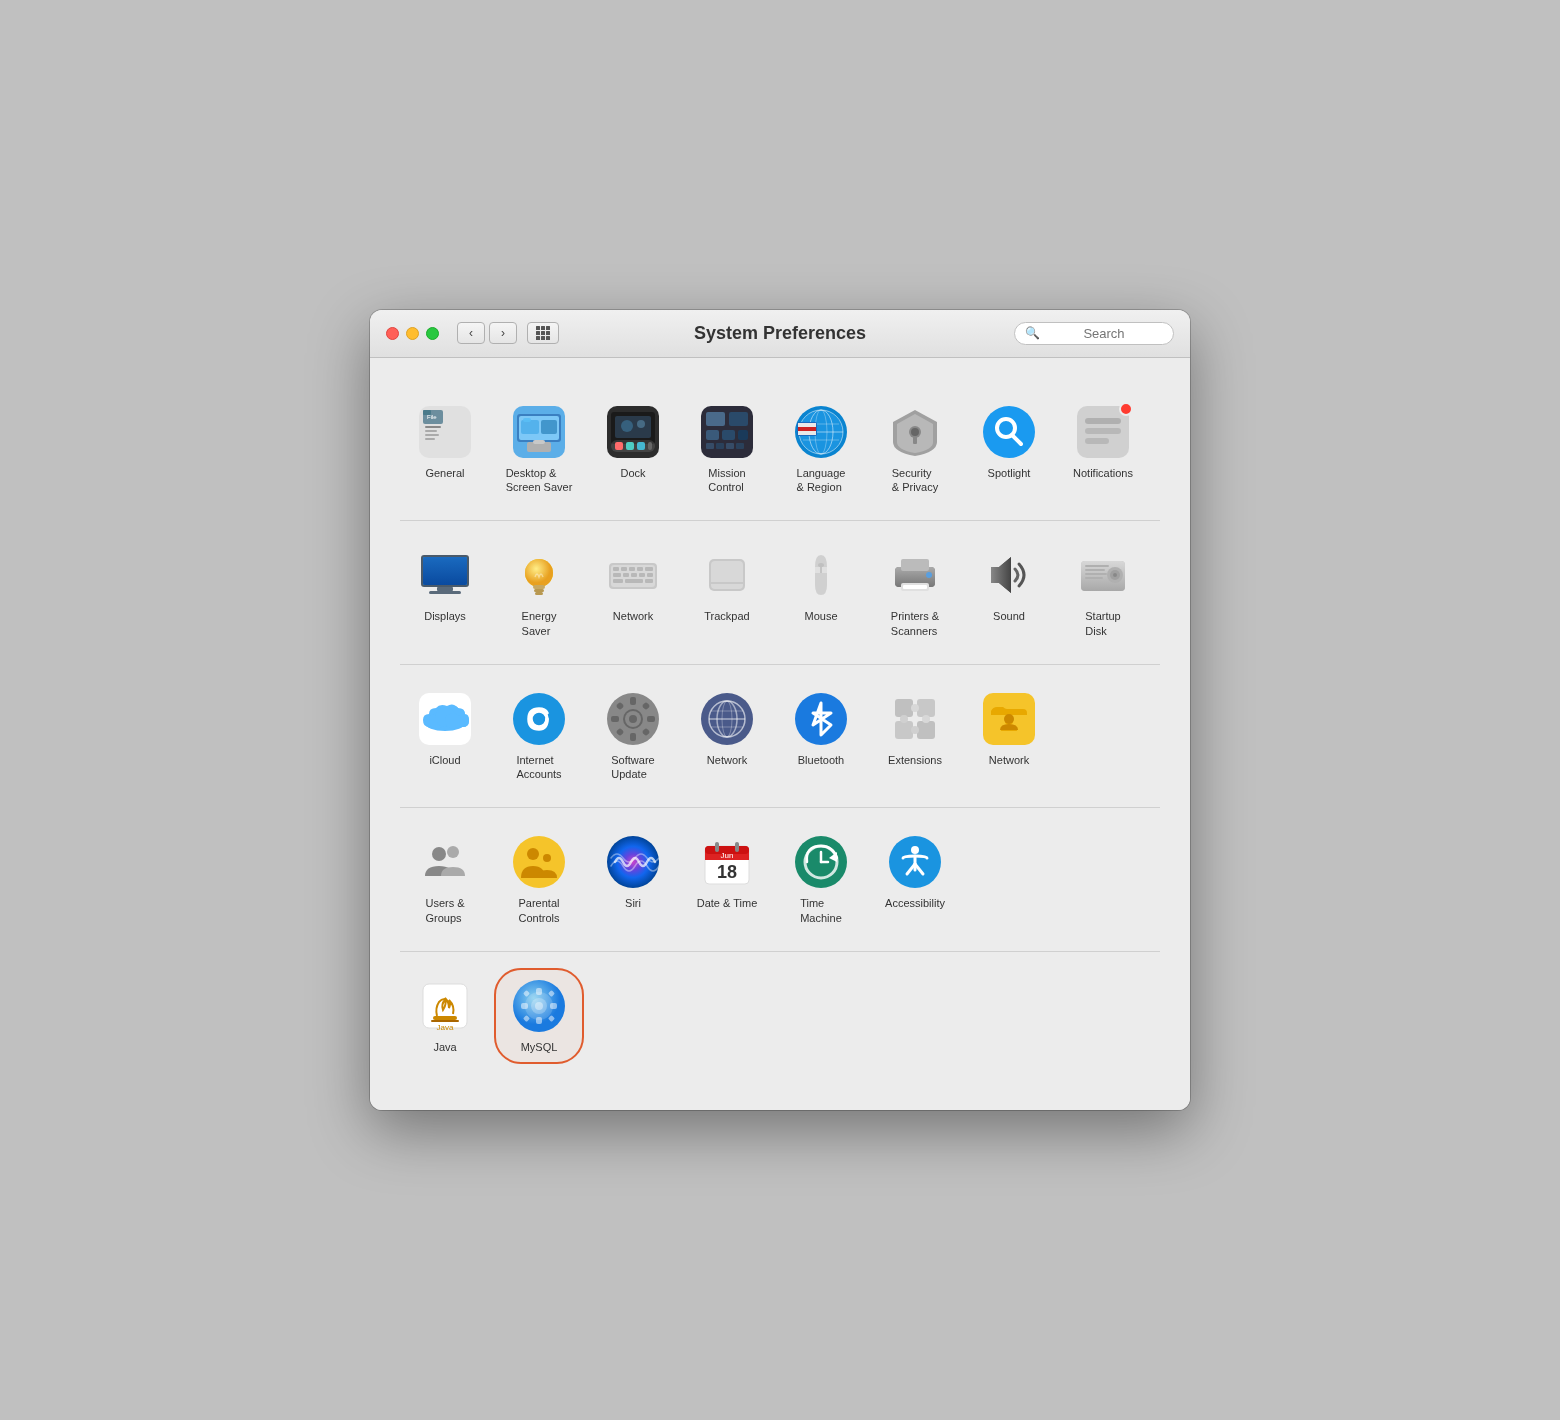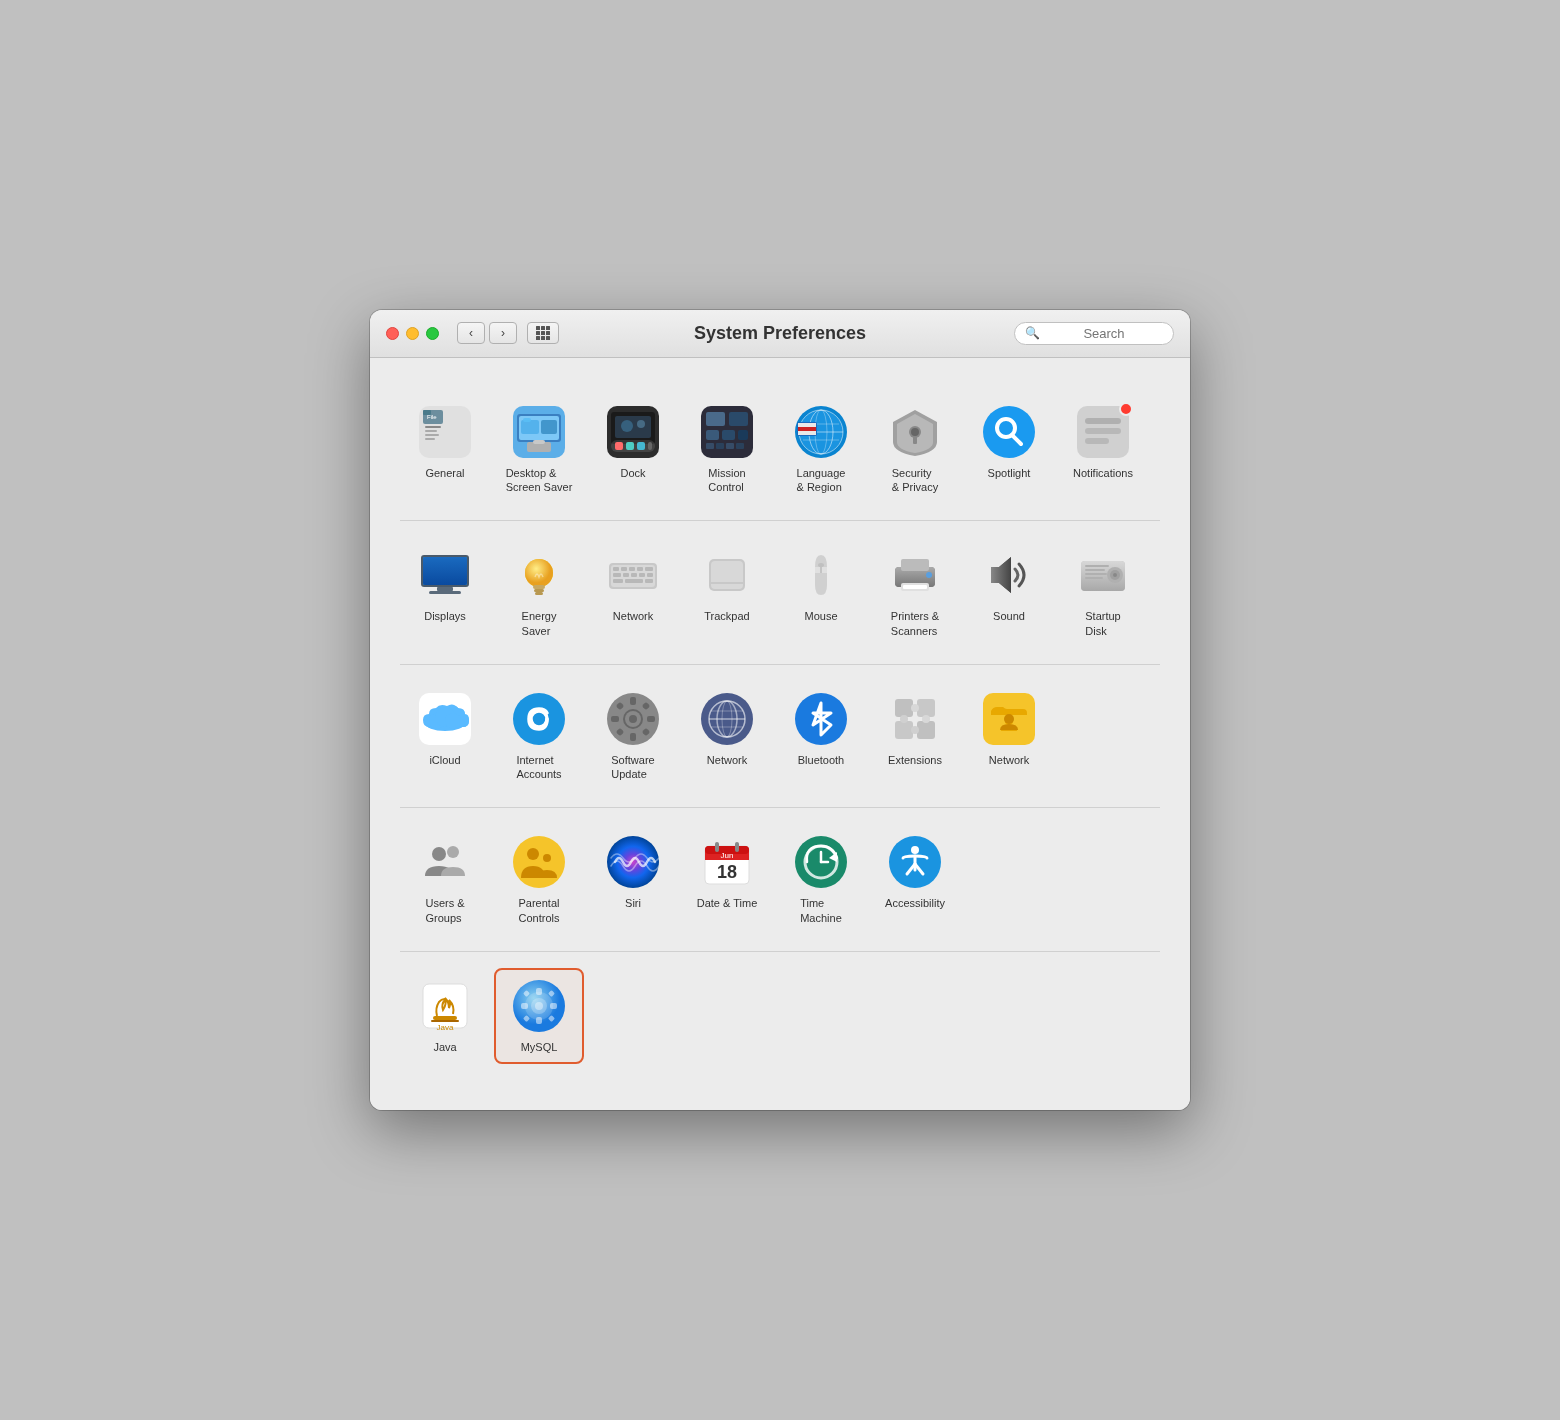--- a/index.html
+++ b/index.html
@@ -128,20 +128,21 @@
       width: 90px;
       padding: 10px 6px;
       border-radius: 8px;
       cursor: pointer;
       text-align: center;
     }
     .pref-item.selected {
       outline: 2px solid #e05c2e;
       outline-offset: -2px;
       background: rgba(224, 92, 46, 0.05);
+      border-radius: 27px;
     }
     .icon-wrap {
       width: 56px;
       height: 56px;
       display: flex;
       align-items: center;
       justify-content: center;
       margin-bottom: 6px;
       position: relative;
     }

